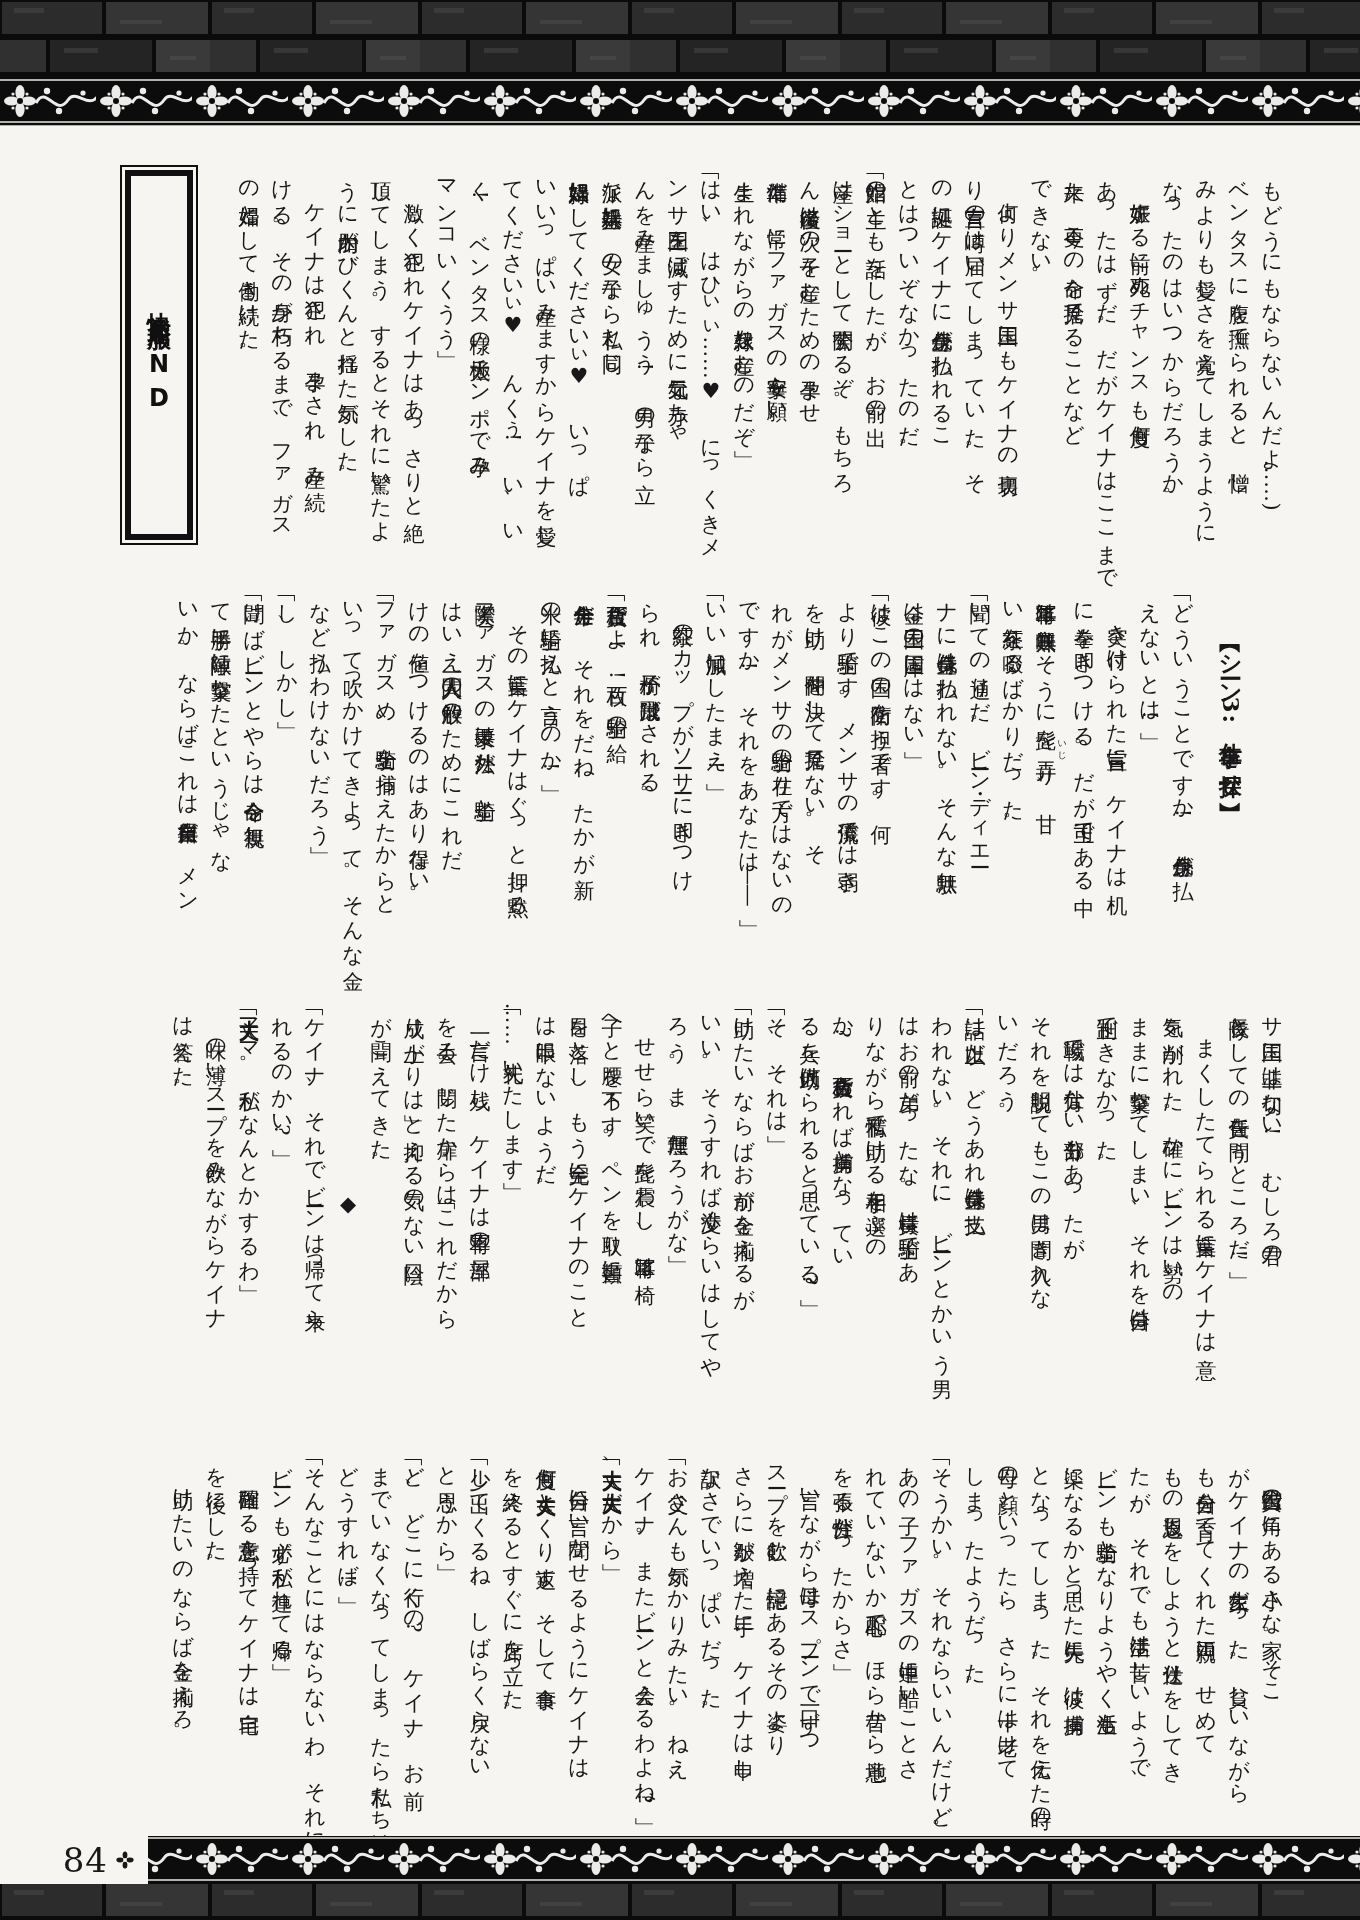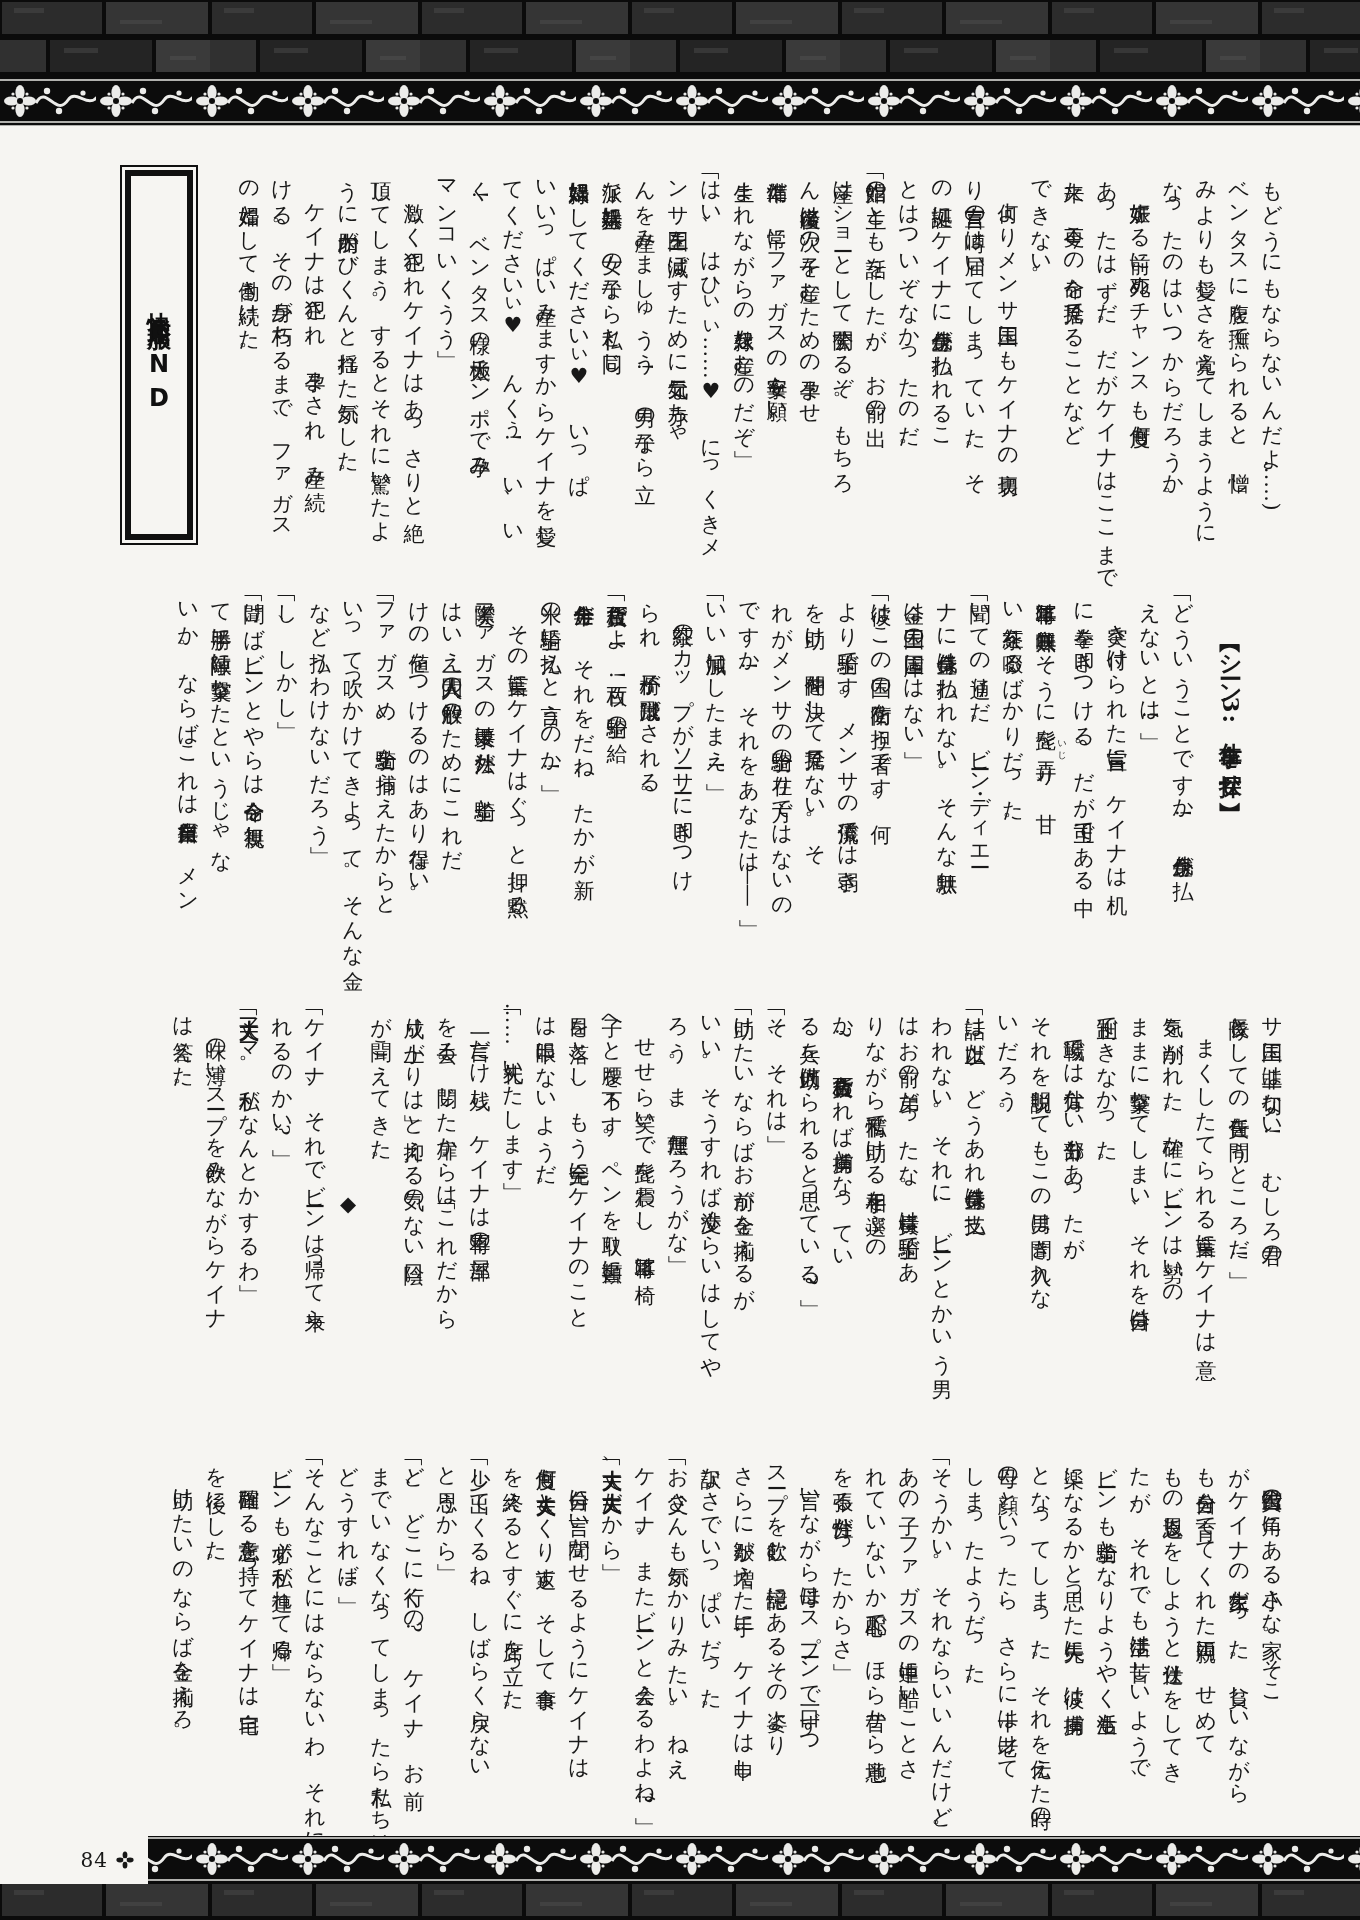--- a/index.html
+++ b/index.html
@@ -51,21 +51,21 @@
     font-family:"DejaVu Sans","Liberation Sans",sans-serif;
     font-weight:bold;font-size:24px;letter-spacing:6px;color:#101010;
   }
   
   #pagenum{
     position:absolute;left:0;top:1836px;width:148px;height:48px;
     background:#f6f5f2;z-index:3;
     display:flex;align-items:center;justify-content:flex-end;
     gap:8px;padding-right:14px;box-sizing:border-box;
   }
-  #pagenum .num{font-size:20px;letter-spacing:1px;}
+  #pagenum .num{font-size:34px;letter-spacing:1px;}
   #pagenum svg{display:block;}
 </style>
 </head>
 <body>
 
 <div class="band" id="brick-top">
   <svg width="1360" height="78" xmlns="http://www.w3.org/2000/svg">
     <defs>
       <pattern id="brick" width="210" height="76" patternUnits="userSpaceOnUse">
         <rect width="210" height="76" fill="#0b0b0b"></rect>

